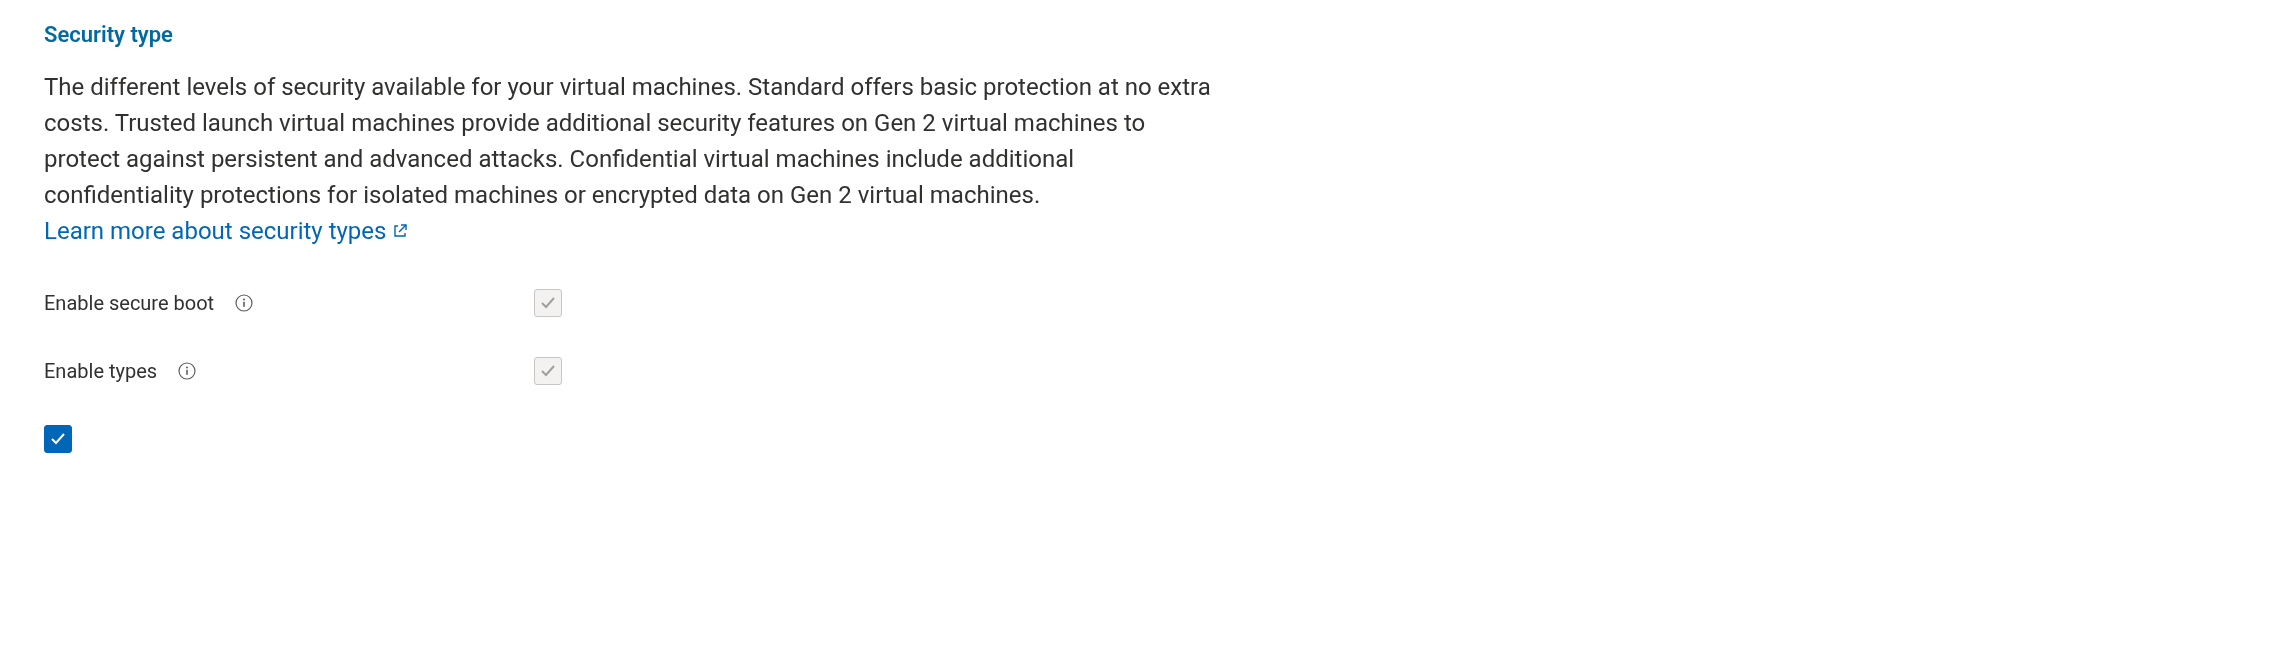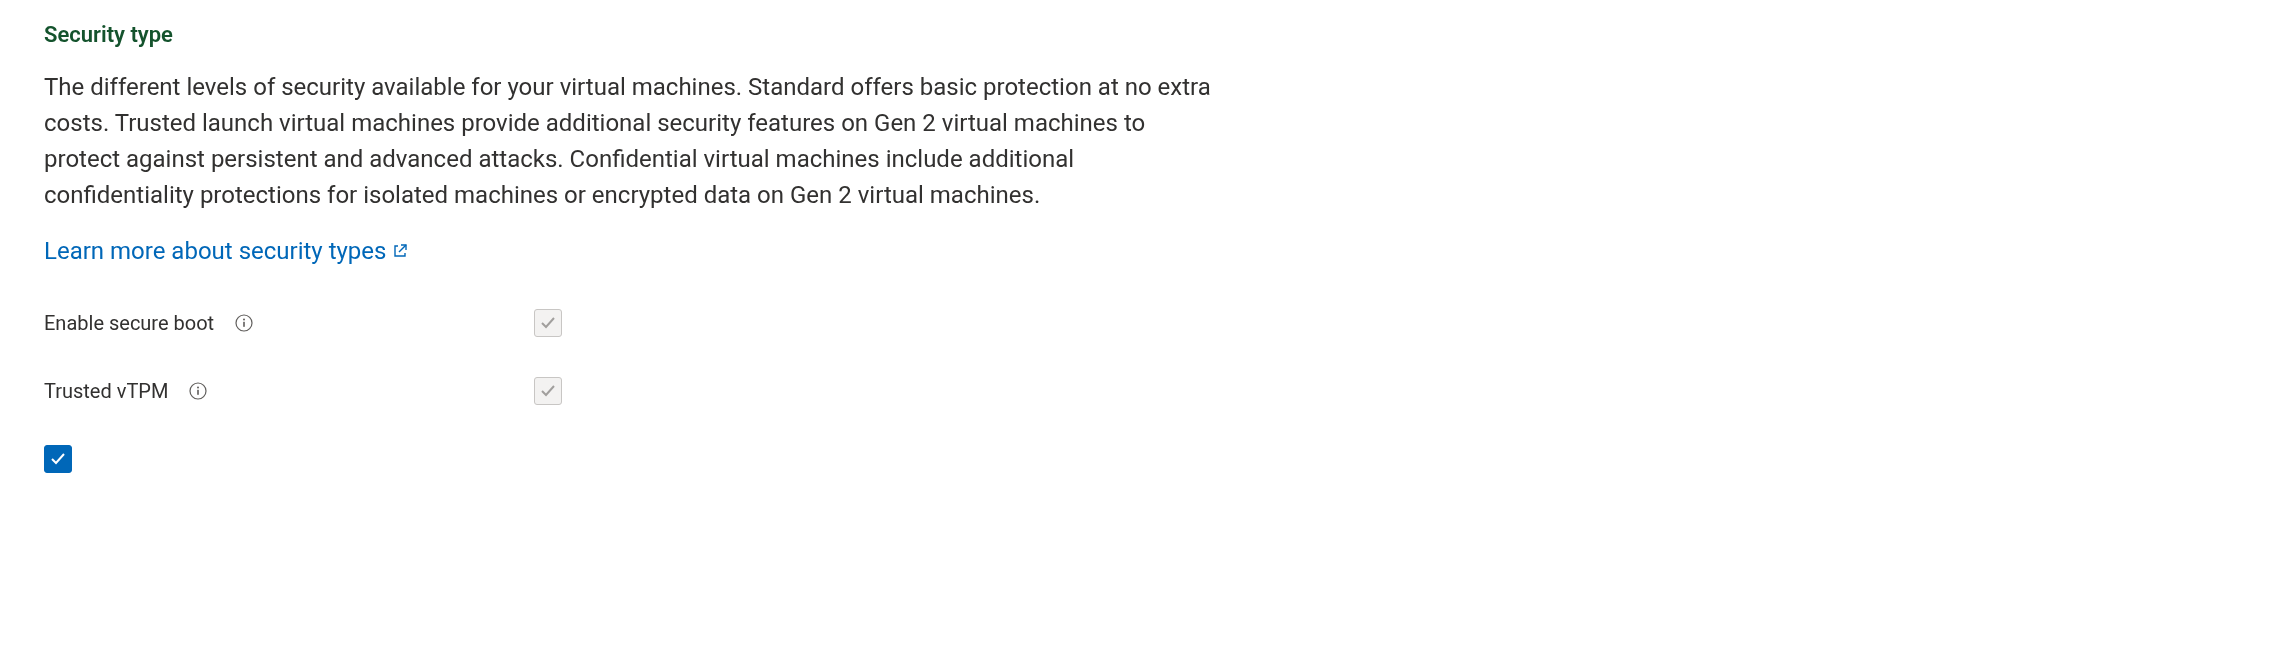--- a/index.html
+++ b/index.html
@@ -11,38 +11,37 @@
       font-family: "Segoe UI", -apple-system, BlinkMacSystemFont, Roboto, "Helvetica Neue", sans-serif;
       background: #ffffff;
       color: #323130;
       padding: 20px 44px;
       font-size: 20px;
       line-height: 1.4;
     }
     .section-title {
       font-size: 22px;
       font-weight: 600;
-      color: #14532d;
+      color: #0369a1;
       margin-bottom: 18px;
     }
     .description {
       font-size: 24px;
       color: #323130;
       line-height: 1.5;
       max-width: 1180px;
       margin-bottom: 40px;
     }
     .link {
       color: #0067b8;
       text-decoration: none;
       cursor: pointer;
       display: inline-flex;
       align-items: center;
       gap: 6px;
-      margin-top: 20px;
     }
     .external-icon {
       display: inline-flex;
       vertical-align: baseline;
     }
     .form-row {
       display: flex;
       align-items: center;
       margin-bottom: 40px;
     }
@@ -125,21 +124,21 @@
   </div>
   <span class="checkbox disabled">
     <svg width="18" height="18" viewBox="0 0 18 18" fill="none">
       <path d="M3 9L7 13L15 4" stroke="#a19f9d" stroke-width="2" fill="none"></path>
     </svg>
   </span>
 </div>
 
 <div class="form-row">
   <div class="form-label-wrap">
-    <span class="form-label">Trusted vTPM</span>
+    <span class="form-label">Enable types</span>
     <span class="info-icon">
       <svg width="18" height="18" viewBox="0 0 18 18" fill="none">
         <circle cx="9" cy="9" r="8" stroke="#605e5c" stroke-width="1.2" fill="none"></circle>
         <circle cx="9" cy="5.5" r="1" fill="#605e5c"></circle>
         <rect x="8.2" y="7.8" width="1.6" height="5" fill="#605e5c"></rect>
       </svg>
     </span>
   </div>
   <span class="checkbox disabled">
     <svg width="18" height="18" viewBox="0 0 18 18" fill="none">

